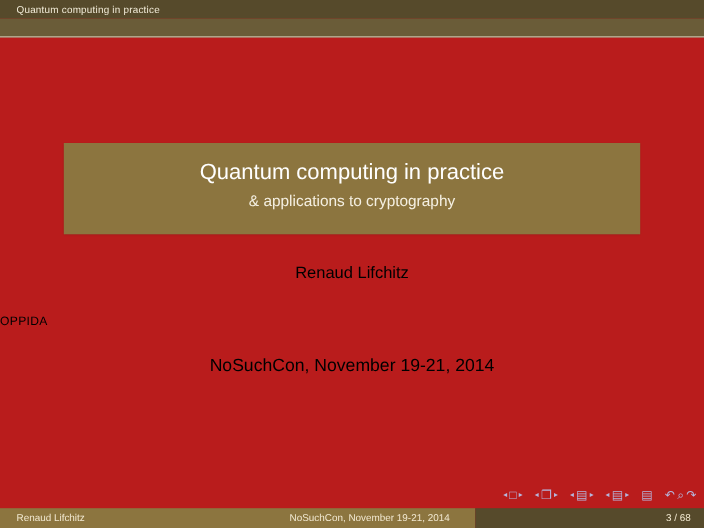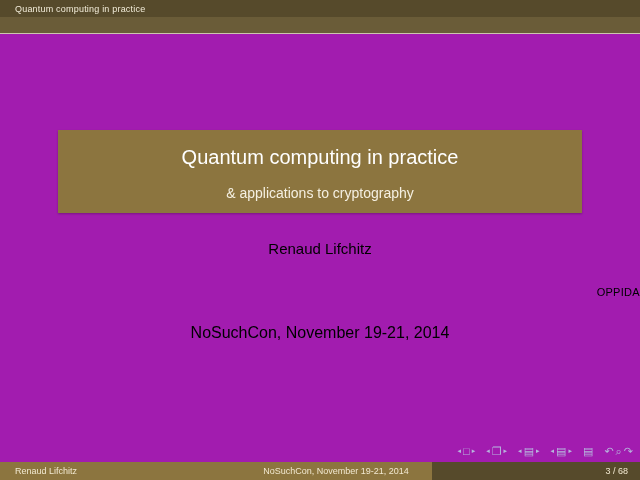--- a/index.html
+++ b/index.html
@@ -1,19 +1,19 @@
 <!DOCTYPE html>
 <html><head>
 <meta charset="utf-8">
 <style>
   html,body{margin:0;padding:0;background:#888;}
   #slide{
     position:relative;
     width:640px;height:480px;
-    background:#a21caf;
+    background:#b91c1c;
     overflow:hidden;
     font-family:"Liberation Sans", sans-serif;
     margin:0 auto;
   }
   
   .headbar1{
     position:absolute;left:0;top:0;width:640px;height:17px;
     background:#564a2b;
     display:flex;align-items:center;
   }
@@ -30,31 +30,31 @@
     position:absolute;left:58px;top:130px;width:524px;height:83px;
     background:#8c753f;
     text-align:center;
     box-shadow:0 1px 2px rgba(0,0,0,.25);
   }
   .titlebox .main-title{
     margin-top:15px;
     color:#ffffff;font-size:20px;line-height:24px;font-weight:400;
   }
   .titlebox .sub-title{
-    margin-top:16px;
+    margin-top:5px;
     color:#f5f0e2;font-size:14px;line-height:17px;
   }
   
   .author-line{
     position:absolute;left:0;top:240px;width:640px;
     text-align:center;color:#000;font-size:15px;
   }
   .institute-line{
     position:absolute;left:0;top:286px;width:640px;
-    text-align:right;color:#000;font-size:11px;letter-spacing:.3px;
+    text-align:left;color:#000;font-size:11px;letter-spacing:.3px;
   }
   .date-line{
     position:absolute;left:0;top:324px;width:640px;
     text-align:center;color:#000;font-size:16px;
   }
   
   .navbar{
     position:absolute;right:6px;top:444px;height:14px;
     display:flex;align-items:center;
     color:#b6b6dd;font-size:11px;line-height:14px;

